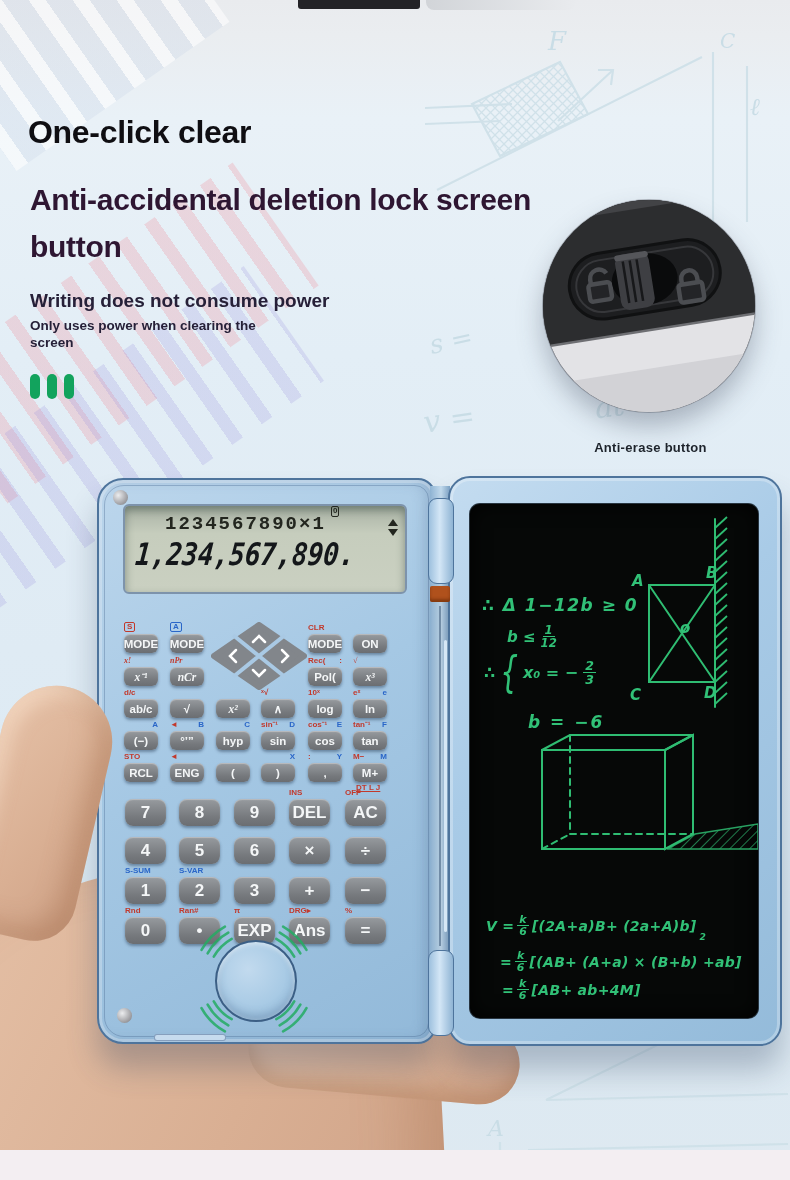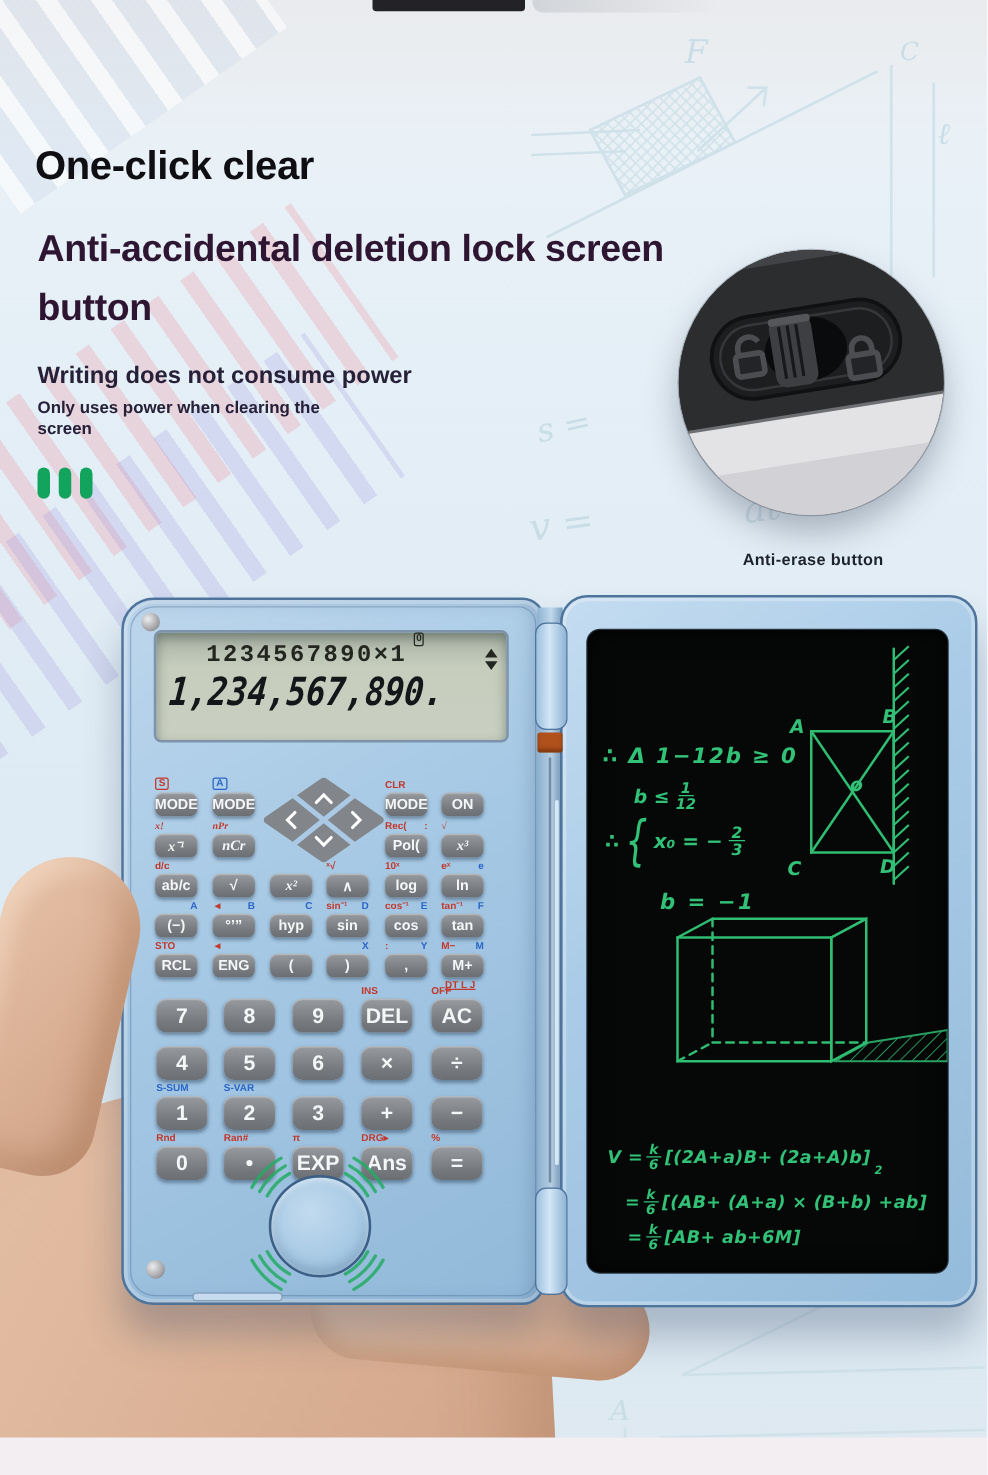--- a/index.html
+++ b/index.html
@@ -474,21 +474,21 @@
       </div>
       <div class="ink l3">
         <span>∴</span>
         <span class="brace">{</span>
         <span>x₀ = −</span>
         <span class="frac">
             <span class="num">2</span>
             <span>3</span>
           </span>
       </div>
-      <div class="ink l4">b = −1</div>
+      <div class="ink l4">b = −6</div>
       <div id="formulas">
           <div class="formula ink" style="left: 16px; top: 374px;">
             <span>V =</span>
             <span class="frac">
               <span class="num">k</span>
               <span>6</span>
             </span>
             <span>[(2A+a)B+ (2a+A)b]</span>
             <span class="fsub">2</span>
           </div>
@@ -499,21 +499,21 @@
               <span>6</span>
             </span>
             <span>[(AB+ (A+a) × (B+b) +ab]</span>
           </div>
           <div class="formula ink" style="left: 32px; top: 438px;">
             <span>=</span>
             <span class="frac">
               <span class="num">k</span>
               <span>6</span>
             </span>
-            <span>[AB+ ab+6M]</span>
+            <span>[AB+ ab+4M]</span>
           </div>
         </div>
     </div>
   </div>
 
   <div class="abs skin thumb"></div>
 
   <div class="abs bottomstrip"></div>
 </div>
 

